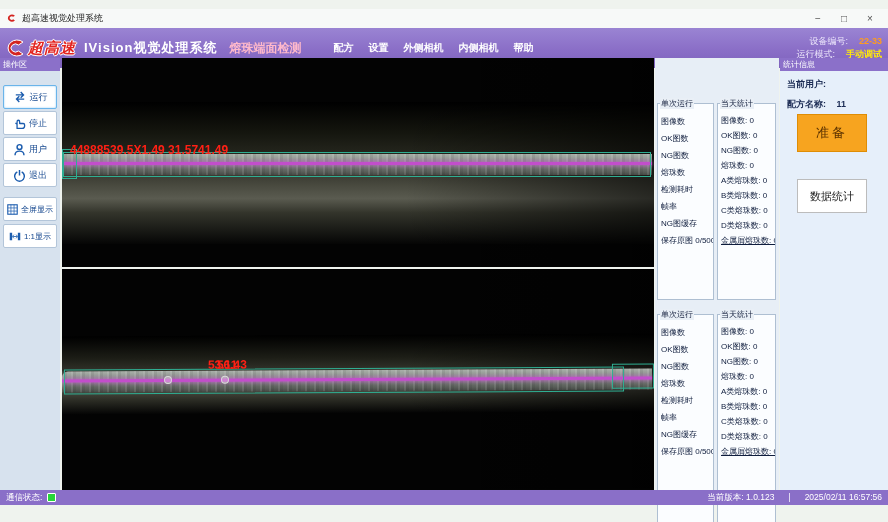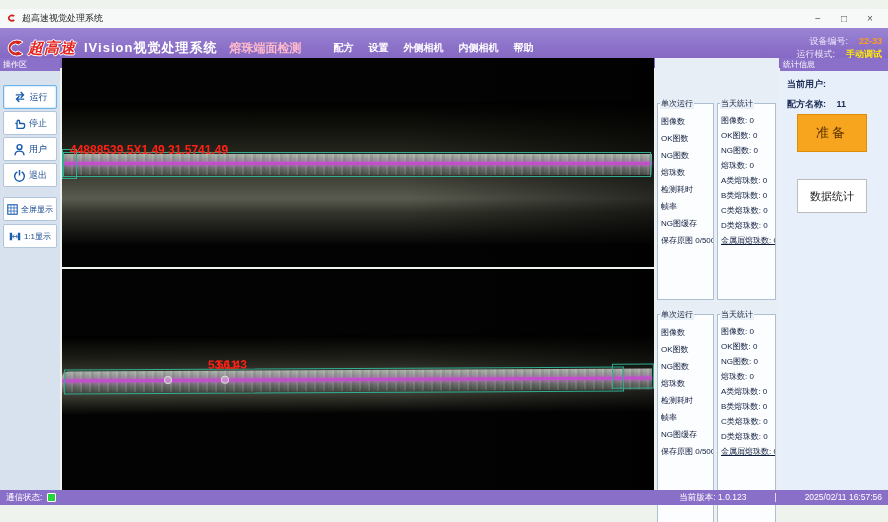--- a/index.html
+++ b/index.html
@@ -87,21 +87,21 @@
   .btn-datastats { position:absolute; left:17px; top:121px; width:70px; height:34px;
     background:#fff; border:1px solid #bcbcbc; font-size:11px; color:#222;
     font-family:"Liberation Serif", serif; display:flex; align-items:center; justify-content:center; cursor:default; }
 
   
   .statusbar { position:absolute; left:0; top:490px; width:100%; height:15px;
     background:#8a6fc8; color:#fff; font-size:8.5px; display:flex; align-items:center; }
   .statusbar .comm { margin-left:6px; }
   .comm-ind { width:9px; height:9px; background:#26d53a; border:1px solid #fff;
     border-radius:1px; margin-left:5px; }
-  .statusbar .right { margin-left:auto; margin-right:6px; display:flex; gap:28px; }
+  .statusbar .right { margin-left:auto; margin-right:6px; display:flex; gap:14px; }
 </style>
 </head>
 <body>
 
 <div class="screen">
 
   <div class="titlebar">
     <svg class="app-icon" viewBox="0 0 16 16">
       <path d="M13 4 A6 5 0 1 0 13 11 L10.5 9.2 A3 2.6 0 1 1 10.5 5.6 Z" fill="#d42420"></path>
     </svg>

